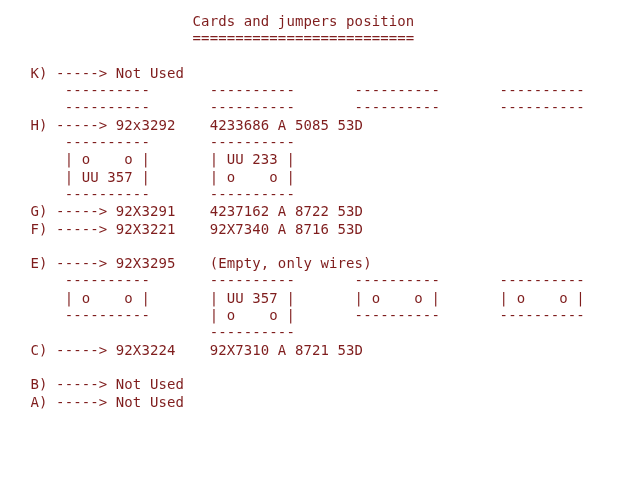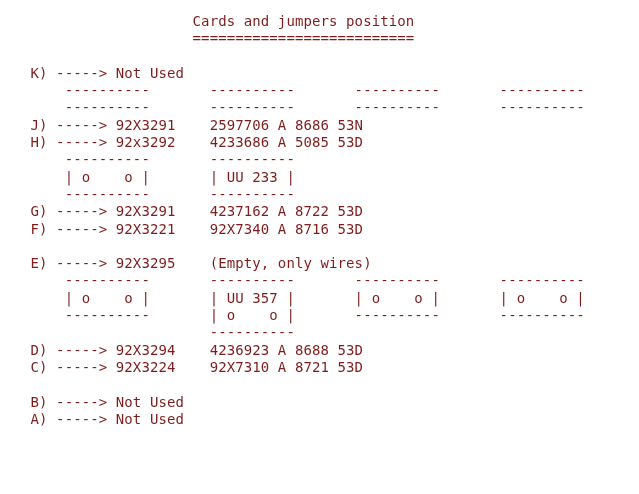--- a/index.html
+++ b/index.html
@@ -30,31 +30,30 @@
 </head>
 <body>
 
 <div class="ascii">
   <div class="ln">                    Cards and jumpers position</div>
   <div class="ln">                    ==========================</div>
   <div class="ln"> </div>
   <div class="ln"> K) -----&gt; Not Used</div>
   <div class="ln">     ----------       ----------       ----------       ----------</div>
   <div class="ln">     ----------       ----------       ----------       ----------</div>
-  <div class="ln"> J) -----&gt; 92X3291    2597706 A 8686 53N</div>
   <div class="ln"> H) -----&gt; 92x3292    4233686 A 5085 53D</div>
   <div class="ln">     ----------       ----------</div>
   <div class="ln">     | o    o |       | UU 233 |</div>
+  <div class="ln">     | UU 357 |       | o    o |</div>
   <div class="ln">     ----------       ----------</div>
   <div class="ln"> G) -----&gt; 92X3291    4237162 A 8722 53D</div>
   <div class="ln"> F) -----&gt; 92X3221    92X7340 A 8716 53D</div>
   <div class="ln"> </div>
   <div class="ln"> E) -----&gt; 92X3295    (Empty, only wires)</div>
   <div class="ln">     ----------       ----------       ----------       ----------</div>
   <div class="ln">     | o    o |       | UU 357 |       | o    o |       | o    o |</div>
   <div class="ln">     ----------       | o    o |       ----------       ----------</div>
   <div class="ln">                      ----------</div>
-  <div class="ln"> D) -----&gt; 92X3294    4236923 A 8688 53D</div>
   <div class="ln"> C) -----&gt; 92X3224    92X7310 A 8721 53D</div>
   <div class="ln"> </div>
   <div class="ln"> B) -----&gt; Not Used</div>
   <div class="ln"> A) -----&gt; Not Used</div>
 </div>
 
 </body></html>

